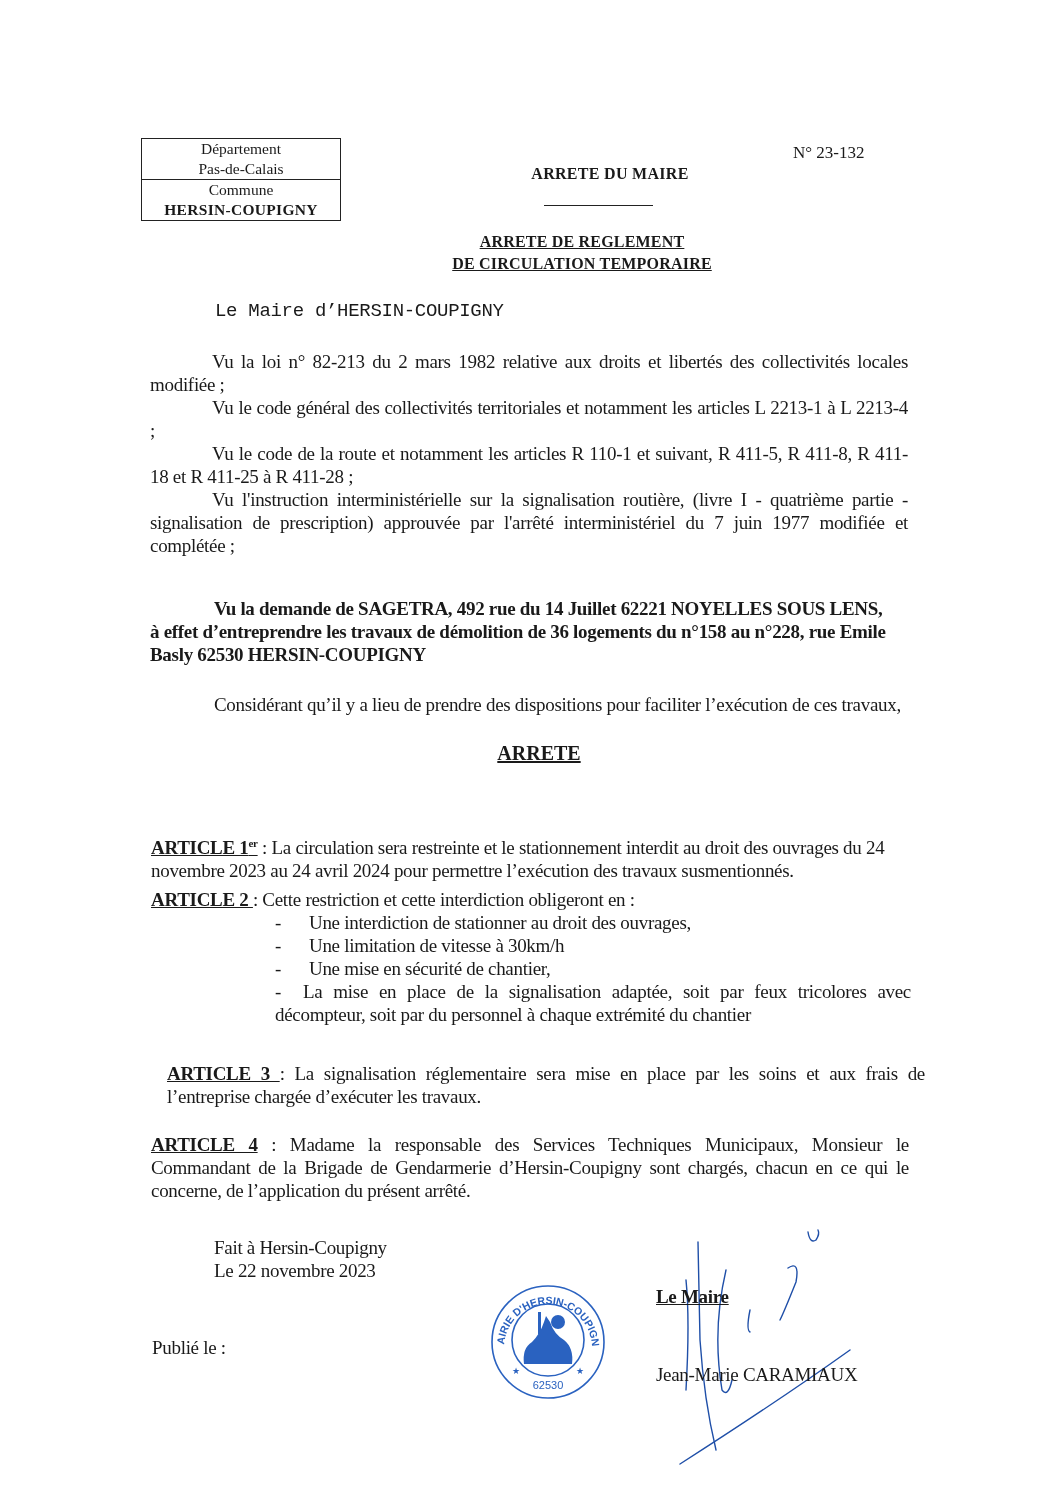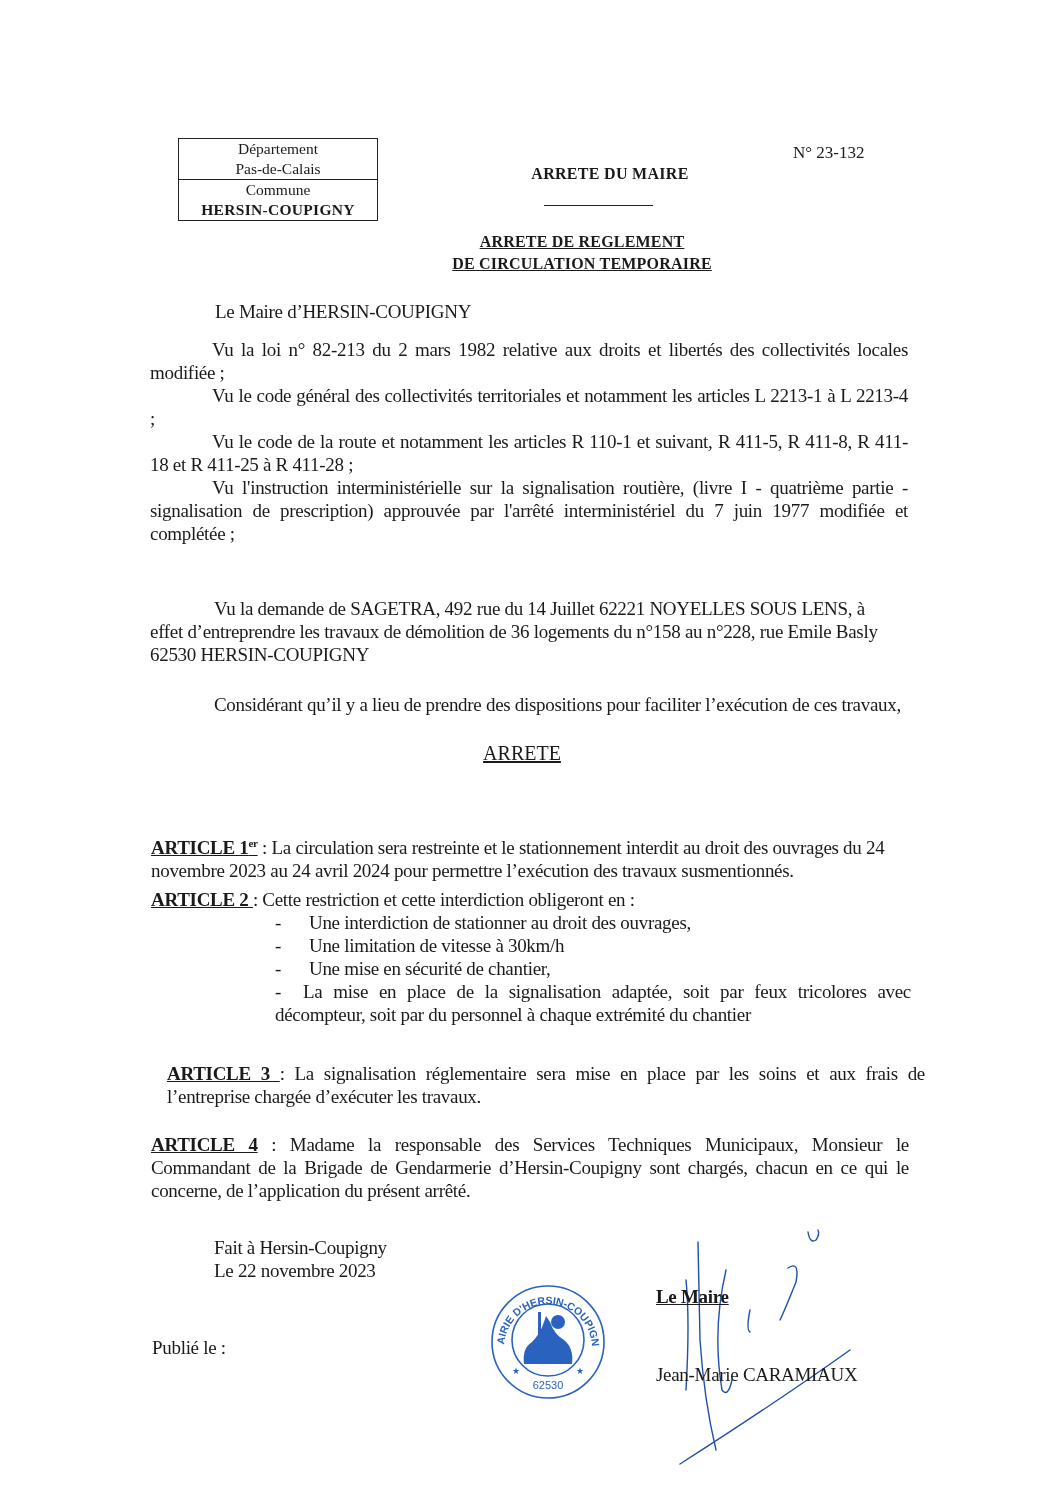--- a/index.html
+++ b/index.html
@@ -3,37 +3,37 @@
 <meta charset="utf-8">
 <style>
   html, body { margin: 0; padding: 0; background: #ffffff; }
   body { width: 1058px; height: 1496px; position: relative; overflow: hidden;
          font-family: "Liberation Serif", "DejaVu Serif", serif; color: #1a1a1a; }
   .abs { position: absolute; }
   .body-text { font-size: 19px; line-height: 23px; letter-spacing: -0.3px; }
   .justify { text-align: justify; text-align-last: left; }
 
   
-  #admin-box { left: 141px; top: 138px; width: 198px; border: 1px solid #222; margin-left: 37px; }
+  #admin-box { left: 141px; top: 138px; width: 198px; border: 1px solid #222; }
   #admin-box .cell { border-bottom: 1px solid #222; text-align: center; font-size: 15.5px; line-height: 20px; padding: 0; }
   #admin-box .cell:last-child { border-bottom: none; }
   #admin-box .bold { font-weight: bold; letter-spacing: 0.3px; }
 
   .order-no { left: 793px; top: 143px; font-size: 17px; text-align: center; }
   .title1 { left: 440px; top: 165px; width: 340px; text-align: center; font-size: 16px; font-weight: bold; letter-spacing: 0.3px; }
   .title-rule { left: 544px; top: 205px; width: 109px; height: 1px; background: #222; }
   .title2 { left: 392px; top: 231px; width: 380px; text-align: center; font-size: 16px; font-weight: bold; line-height: 22px; text-decoration: underline; letter-spacing: 0.2px; }
 
-  .maire-line { left: 215px; top: 300px; }
-  .p1 { left: 150px; top: 338px; width: 758px; }
+  .maire-line { left: 215px; top: 300px; font-family: Liberation Mono, monospace; }
+  .p1 { left: 150px; top: 350px; width: 758px; }
   .indent { text-indent: 62px; }
   .indent-big { text-indent: 64px; }
-  .p-demande { left: 150px; top: 597px; width: 745px; }
+  .p-demande { left: 150px; top: 597px; width: 745px; font-weight: bold; }
   .p-consid { left: 150px; top: 693px; width: 758px; }
-  .arrete-head { left: 427px; top: 742px; width: 190px; text-align: center; font-weight: normal; text-decoration: underline; font-size: 20px; }
+  .arrete-head { left: 444px; top: 742px; width: 190px; text-align: center; font-weight: bold; text-decoration: underline; font-size: 20px; }
 
   .art-label { font-weight: bold; text-decoration: underline; }
   .art1 { left: 151px; top: 792px; width: 735px; margin-top: 40px; }
   .art2 { left: 151px; top: 888px; width: 760px; }
   .art2 ul { list-style: none; margin: 0; padding: 0 0 0 124px; }
   .art2 li { position: relative; padding-left: 34px; }
   .art2 li .dash { position: absolute; left: 0; }
   .art2 li.wrap { padding-left: 0; }
   .art2 li.wrap .dash { position: static; margin-right: 22px; }
   .art3 { left: 151px; top: 1062px; width: 758px; margin-left: 16px; }

